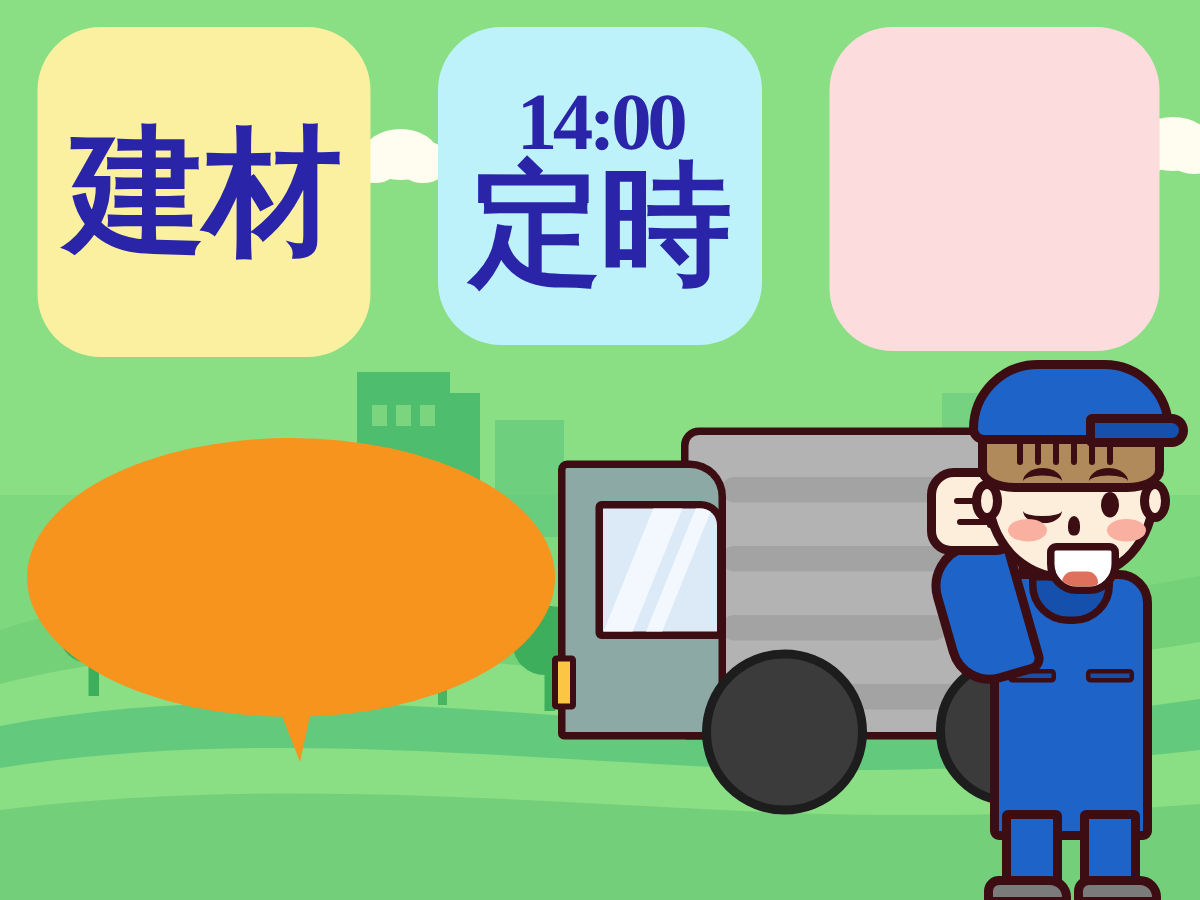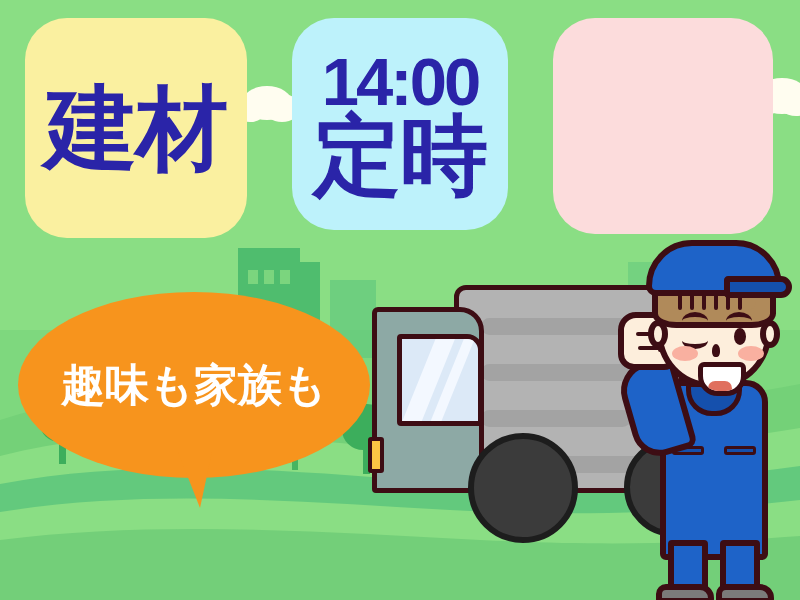--- a/index.html
+++ b/index.html
@@ -31,21 +31,21 @@
   .badge{
     position:absolute;border-radius:42px;
     display:flex;flex-direction:column;align-items:center;justify-content:center;
     color:#2a24a8;font-weight:bold;line-height:.96;letter-spacing:-1px;
     text-align:center;
   }
   .badge .l1,.badge .l2{display:block;white-space:nowrap;}
   #badge-1{left:25px;top:18px;width:222px;height:220px;background:#faf0a0;}
   #badge-1 .l1,#badge-1 .l2{font-size:92px;}
   #badge-2{left:292px;top:18px;width:216px;height:212px;background:#bdf2fb;}
-  #badge-2 .l1{font-size:67px;letter-spacing:-3px;}
+  #badge-2 .l1{font-size:54px;letter-spacing:-3px;font-family:Liberation Serif, serif;}
   #badge-2 .l2{font-size:88px;}
   #badge-3{left:553px;top:18px;width:220px;height:216px;background:#fcdcdc;}
   #badge-3 .l1,#badge-3 .l2{font-size:90px;}
 
   
   #speech{
     position:absolute;left:18px;top:292px;width:352px;height:186px;
     background:#f7941d;border-radius:50%;
     display:flex;flex-direction:column;align-items:center;justify-content:center;
     color:#ffffff;font-weight:bold;line-height:1.12;letter-spacing:0px;
@@ -243,17 +243,16 @@
   </div>
   <div class="badge" id="badge-2">
     <span class="l1">14:00</span>
     <span class="l2">定時</span>
   </div>
   <div class="badge" id="badge-3">
   </div>
 
   <div id="speech">
     <span class="tail"></span>
-    <span class="l1">趣味も家族も</span>
   </div>
 
 
 </div>
 
 </body></html>

